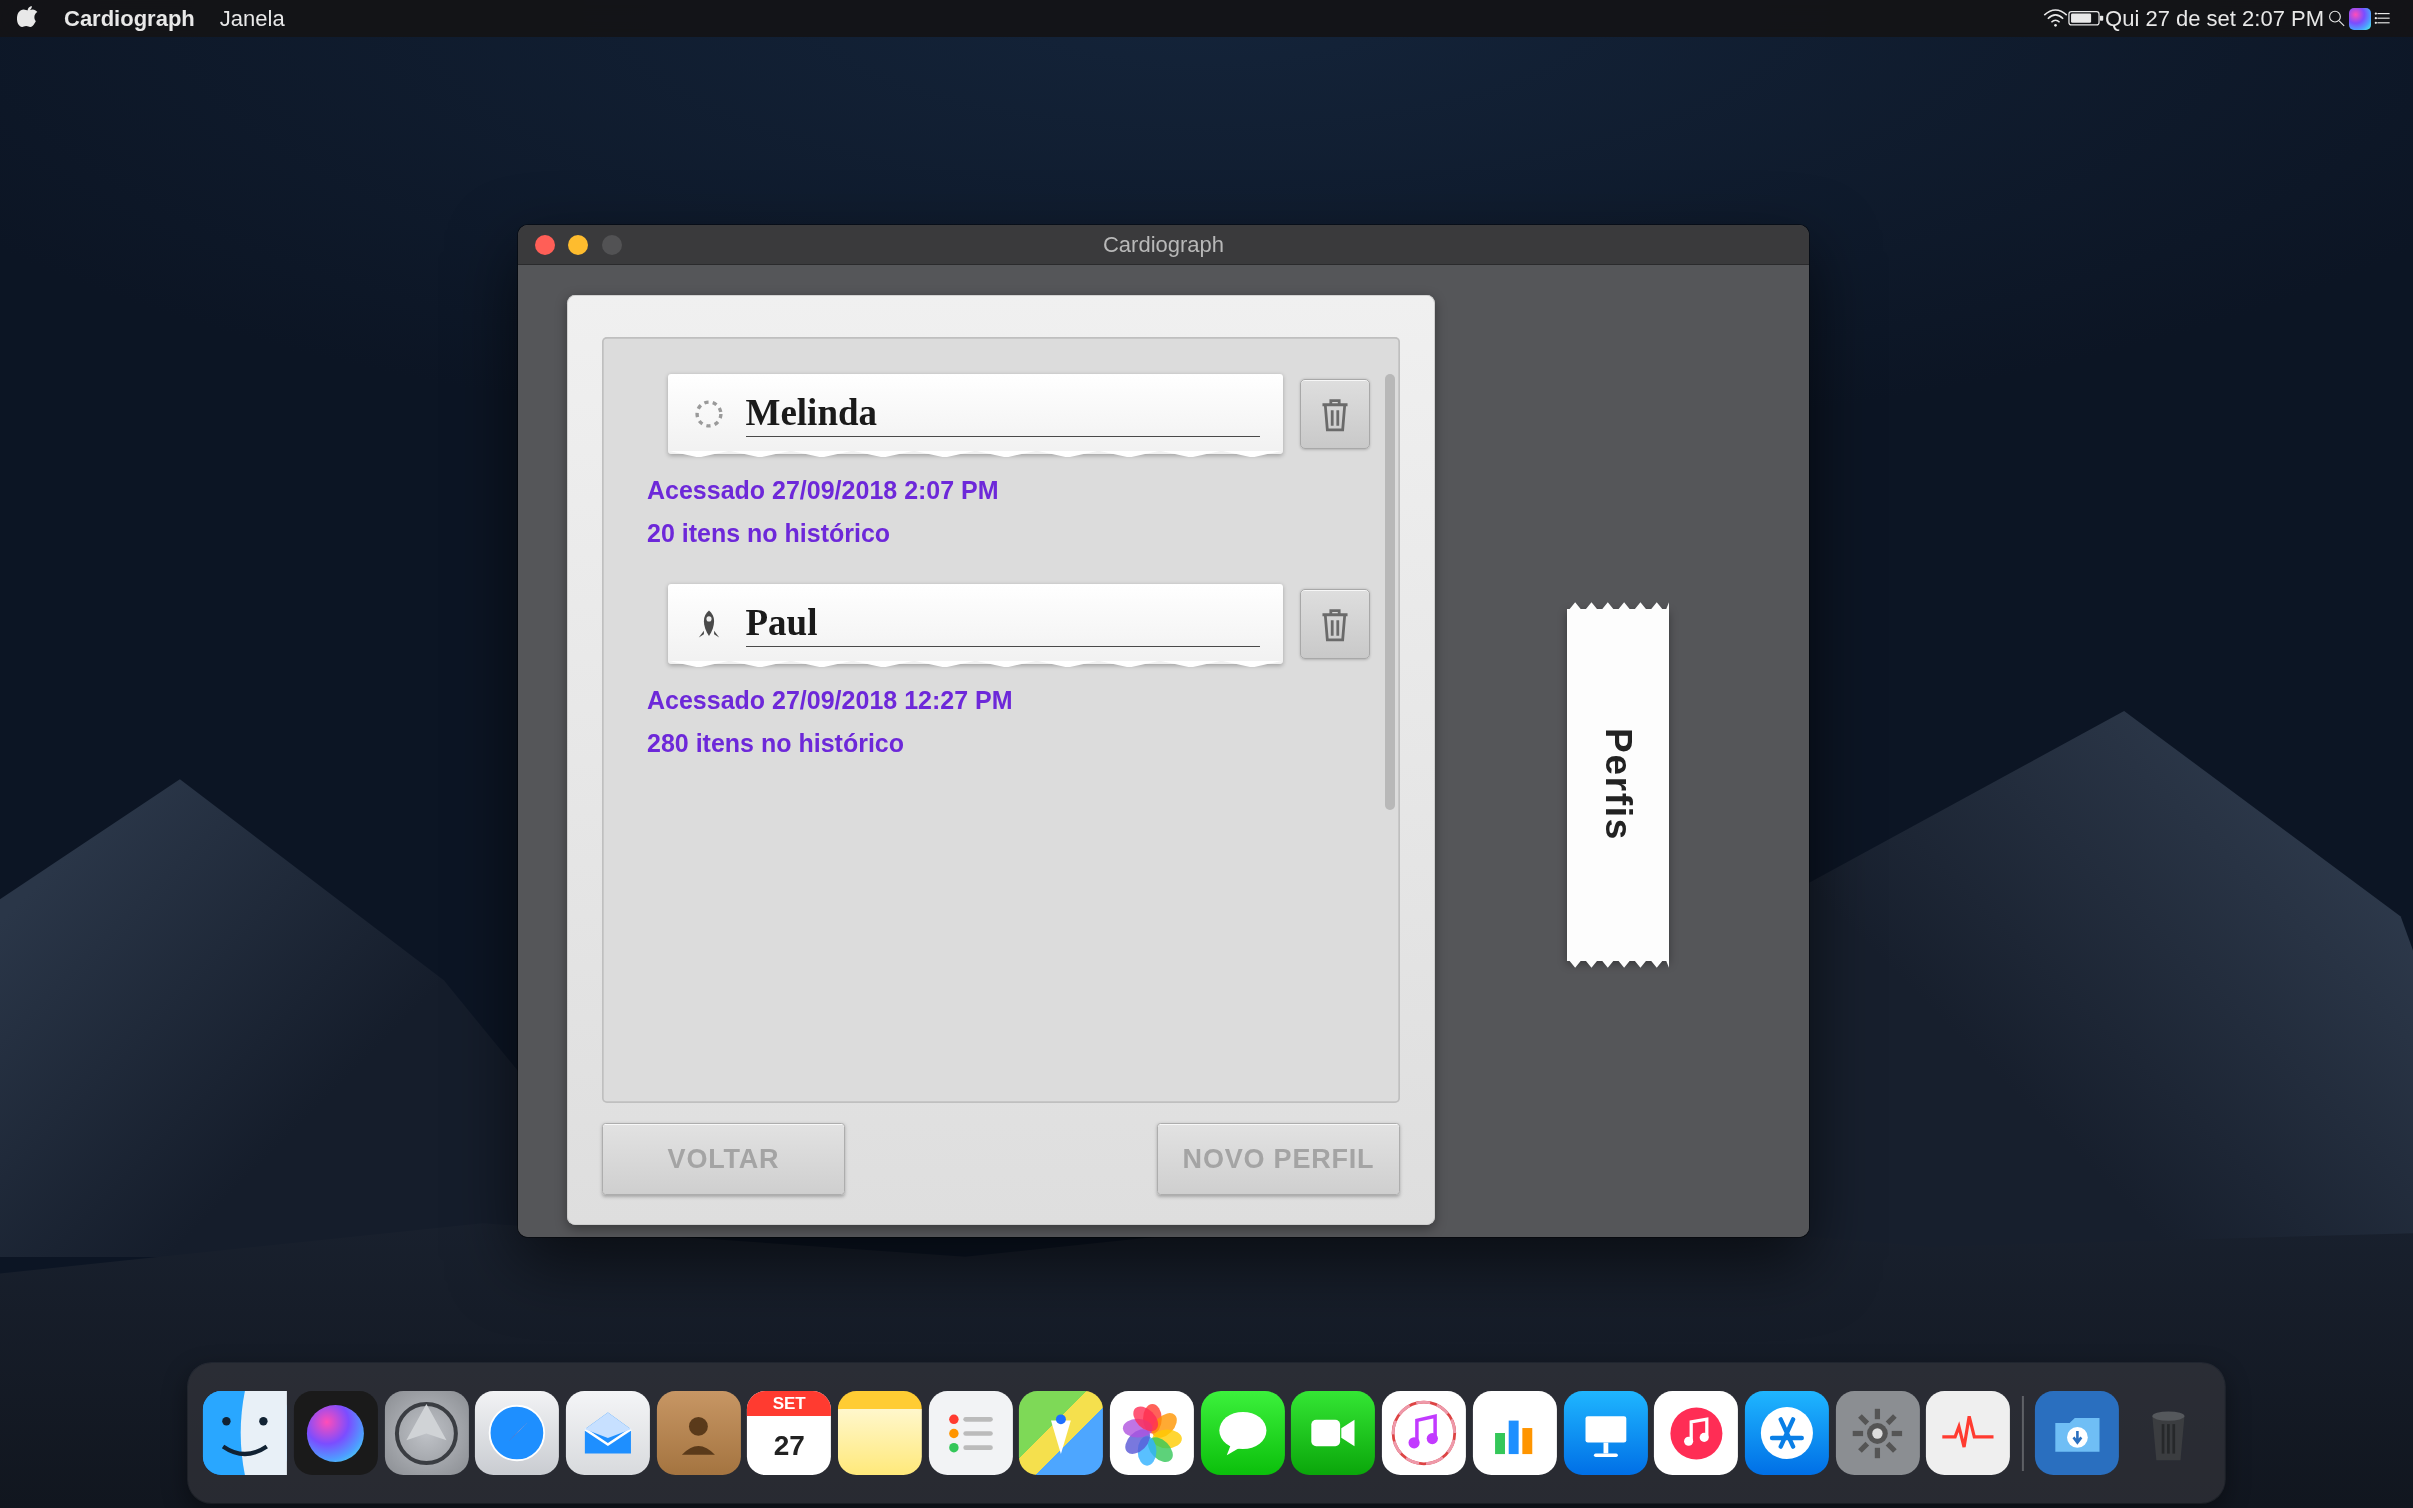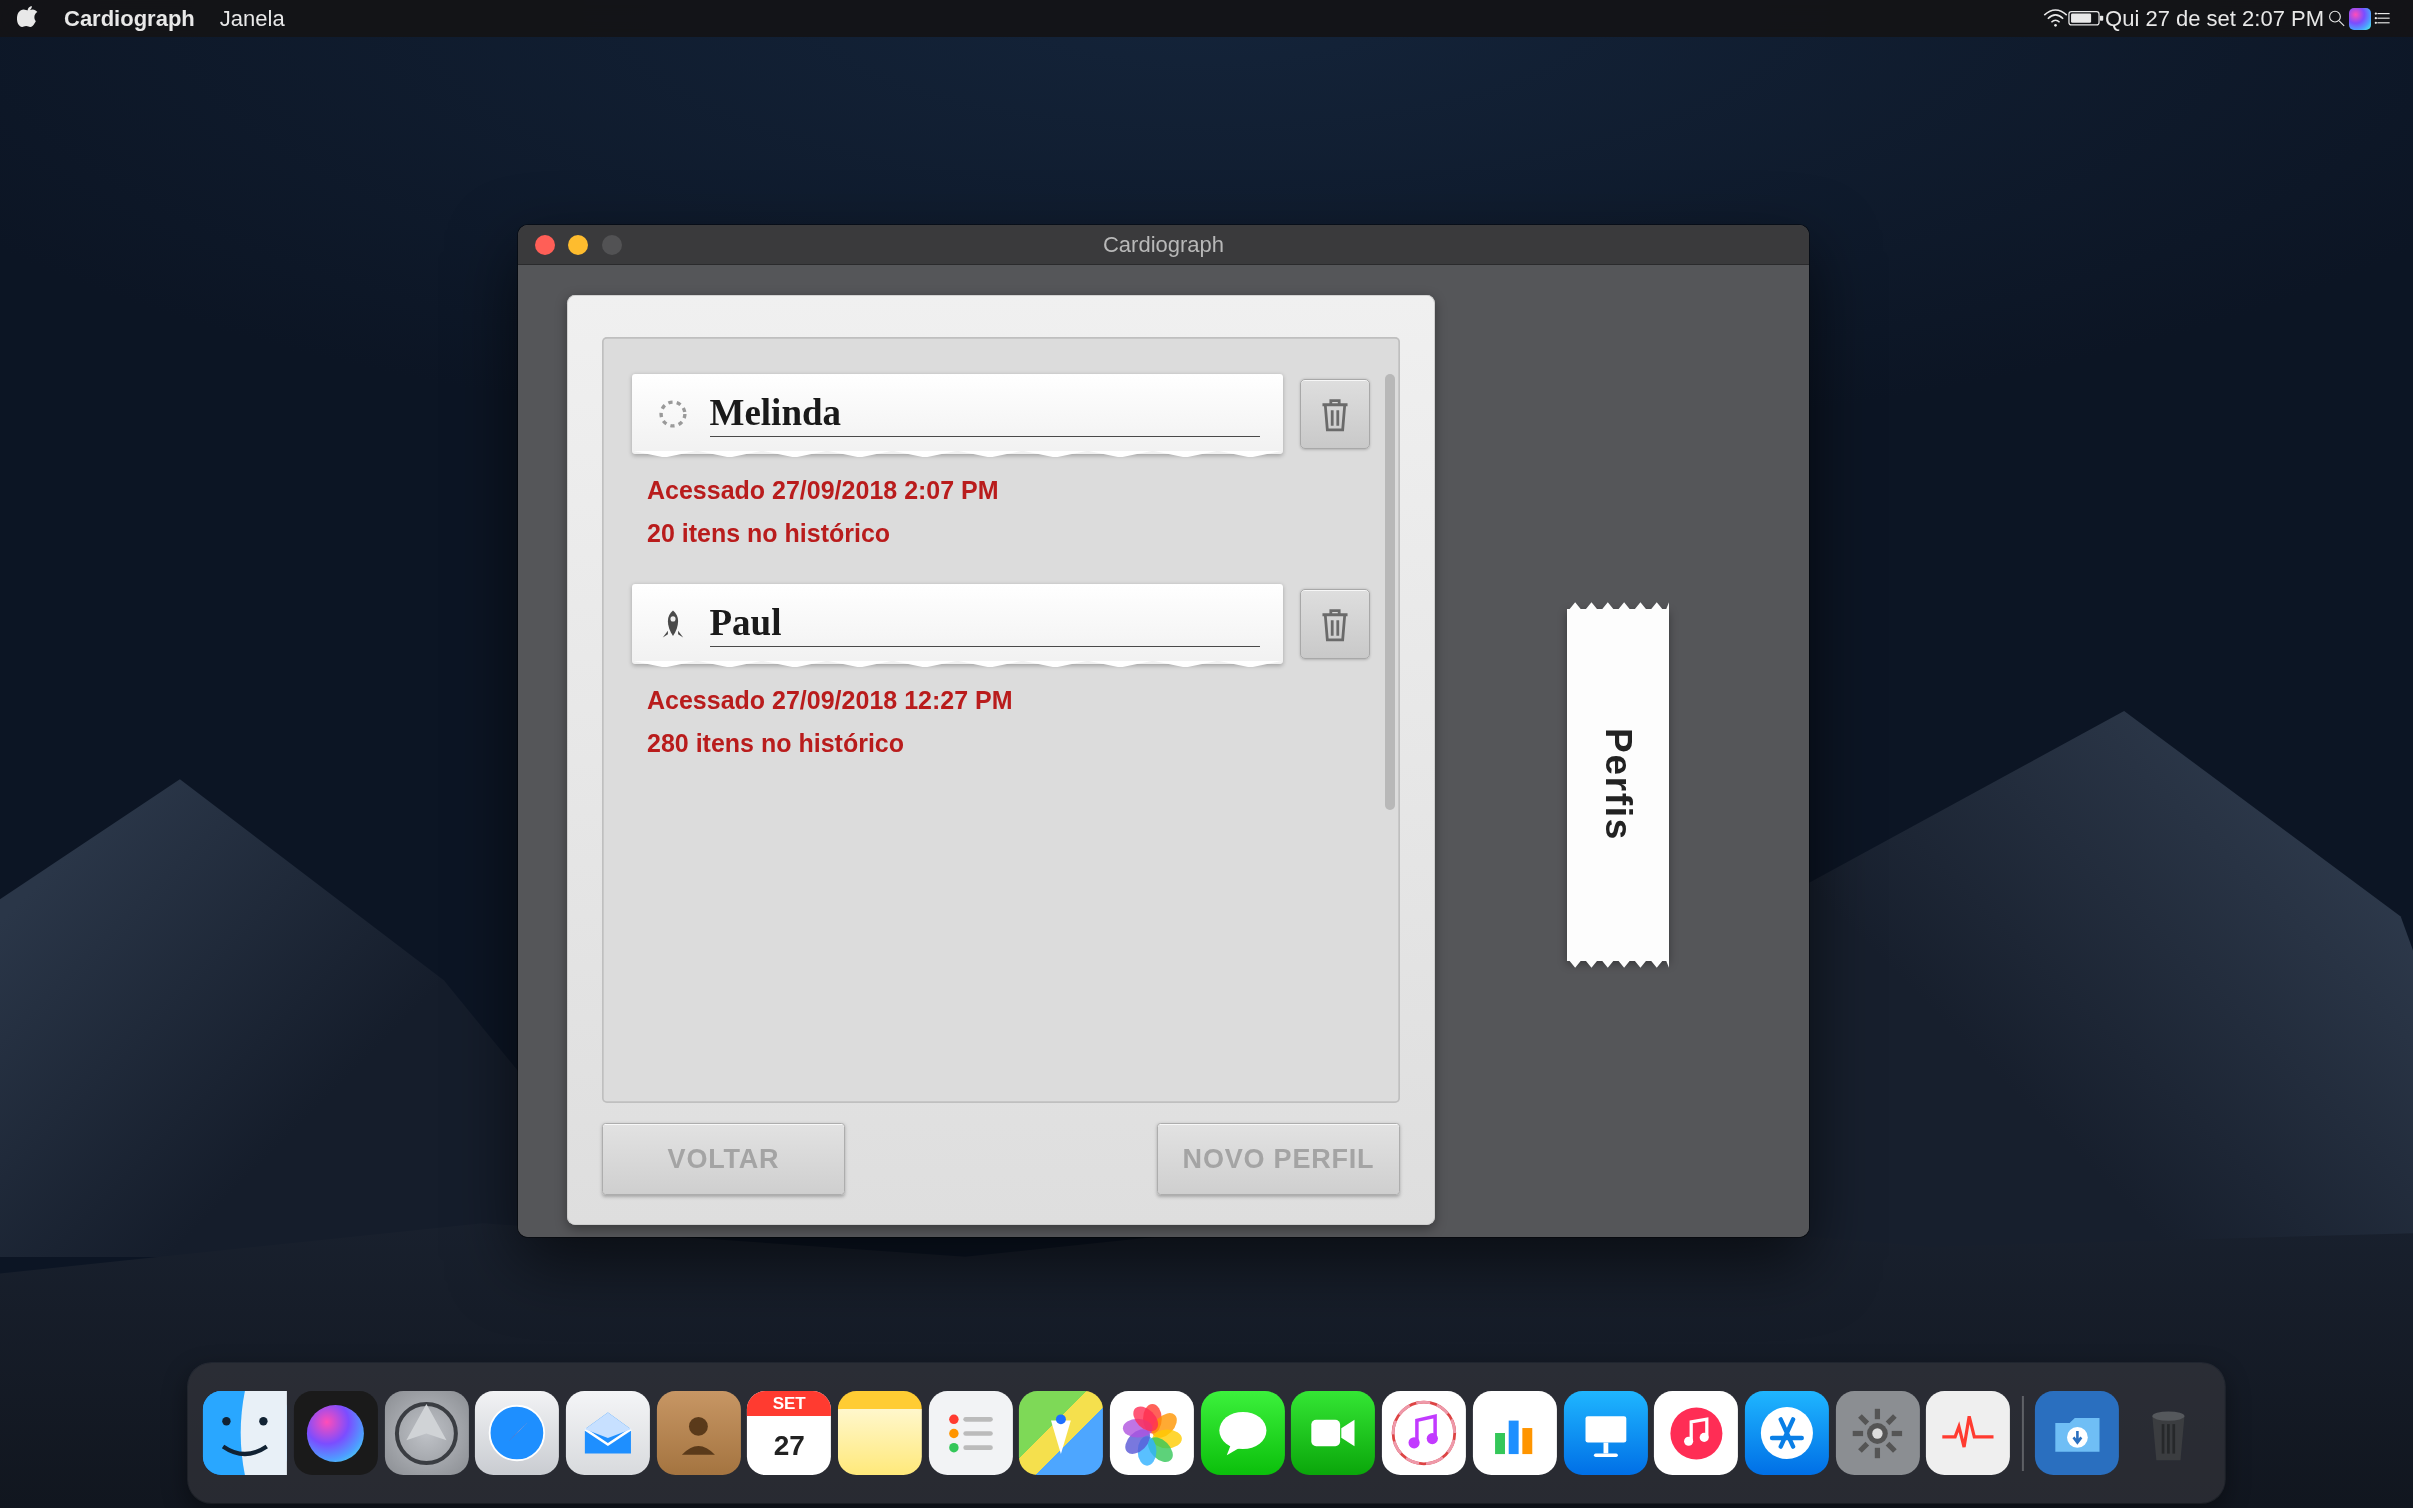--- a/index.html
+++ b/index.html
@@ -113,20 +113,21 @@
   .profile-row { display: flex; align-items: stretch; gap: 17px; }
   .profile-card {
     flex: 1; height: 80px;
     background: linear-gradient(180deg, #ffffff, #f1f1f1);
     border-radius: 3.4px;
     box-shadow: 0 1.7px 4.2px rgba(0,0,0,0.25);
     display: flex; align-items: center;
     padding: 0 23.5px;
     gap: 20px;
     position: relative;
+    margin-left: 36px;
   }
   .perf-bottom-edge {
     position:absolute; left:0; right:0; bottom:-3.4px; height:6.7px; background:#fff;
     clip-path: polygon(0 0, 5% 100%, 10% 0, 15% 100%, 20% 0, 25% 100%, 30% 0, 35% 100%, 40% 0, 45% 100%, 50% 0, 55% 100%, 60% 0, 65% 100%, 70% 0, 75% 100%, 80% 0, 85% 100%, 90% 0, 95% 100%, 100% 0);
   }
   .profile-icon { width: 34px; height: 34px; display:flex; align-items:center; justify-content:center; }
   .profile-icon svg { width:34px; height:34px; }
   .profile-name {
     font-family: "Marker Felt", "Comic Sans MS", cursive;
     font-size: 37px; font-weight: 700; color: #1a1a1a;
@@ -138,21 +139,21 @@
     background: linear-gradient(180deg, #dedede, #c9c9c9);
     border: 0.8px solid #a8a8a8; border-radius: 5px;
     box-shadow: inset 0 0.8px 0 #fff, 0 0.8px 2.5px rgba(0,0,0,0.2);
     display: flex; align-items: center; justify-content: center;
     align-self: center; cursor: pointer;
   }
   .trash-btn svg { width: 34px; height: 39px; fill: none; stroke: #6a6a6a; stroke-width: 2; }
 
   .profile-meta {
     padding: 15px 8.4px 0 15px;
-    color: #b91c1c; font-size: 25px; font-weight: 600;
+    color: #6d28d9; font-size: 25px; font-weight: 600;
     line-height: 1.7;
   }
 
   .panel-buttons {
     display: flex; justify-content: space-between; gap: 41px;
     margin-top: 20px;
   }
   .big-btn {
     width: 243px; height: 72px;
     background: linear-gradient(180deg, #e2e2e2, #cfcfcf);

